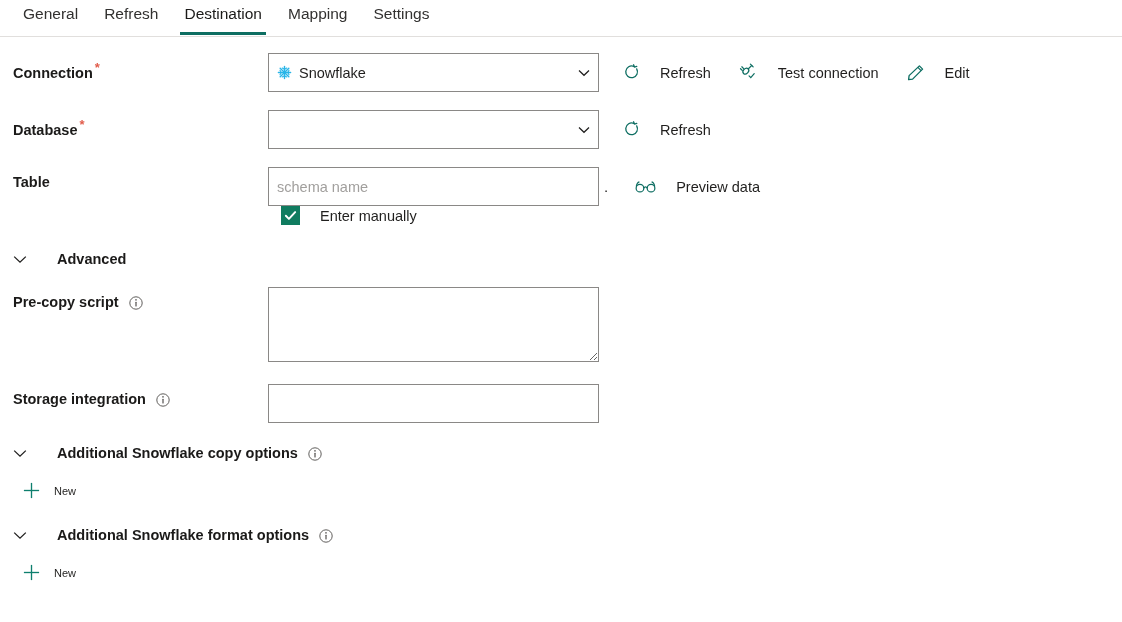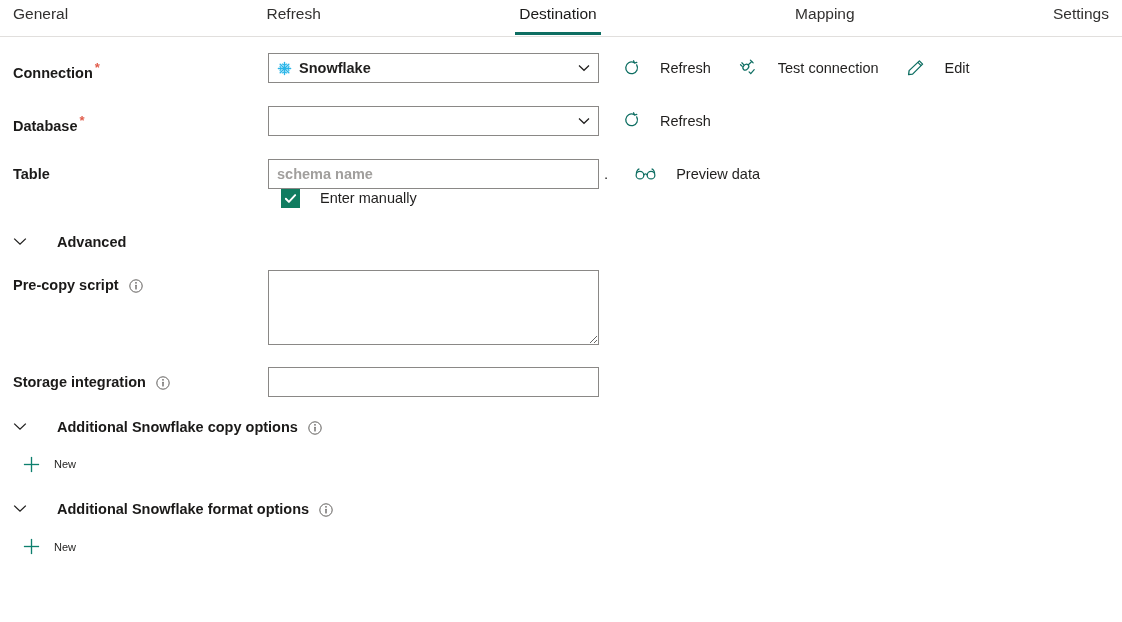--- a/index.html
+++ b/index.html
@@ -13,21 +13,21 @@
     overflow: hidden;
   }
 
   
   .tabbar {
     position: relative;
     height: 37px;
     border-bottom: 1px solid #e1dfdd;
     display: flex;
     align-items: flex-start;
-    justify-content: space-between;
+    padding-left: 10px;
   }
   .tab {
     position: relative;
     font-size: 15.5px;
     color: #323130;
     padding: 4px 13px 10px 13px;
     cursor: pointer;
     white-space: nowrap;
     line-height: 20px;
   }
@@ -62,29 +62,28 @@
     color: #1b1a19;
     line-height: 30px;
     white-space: nowrap;
   }
   .req { color: #e15c4b; font-size: 13px; vertical-align: super; margin-left: 2px; }
 
   .ctrl { display: flex; align-items: center; }
 
   
   .input, .select {
-    height: 30px;
+    height: 39px;
     border: 1px solid #8a8886;
     background: #ffffff;
     font-size: 14.5px;
     font-family: "Liberation Sans", sans-serif;
     color: #201f1e;
     padding: 0 8px;
     outline: none;
-    font-weight: bold;
   }
   .input::placeholder { color: #a19f9d; }
   .select {
     width: 331px;
     display: flex;
     align-items: center;
     position: relative;
     padding-right: 26px;
     cursor: pointer;
   }

